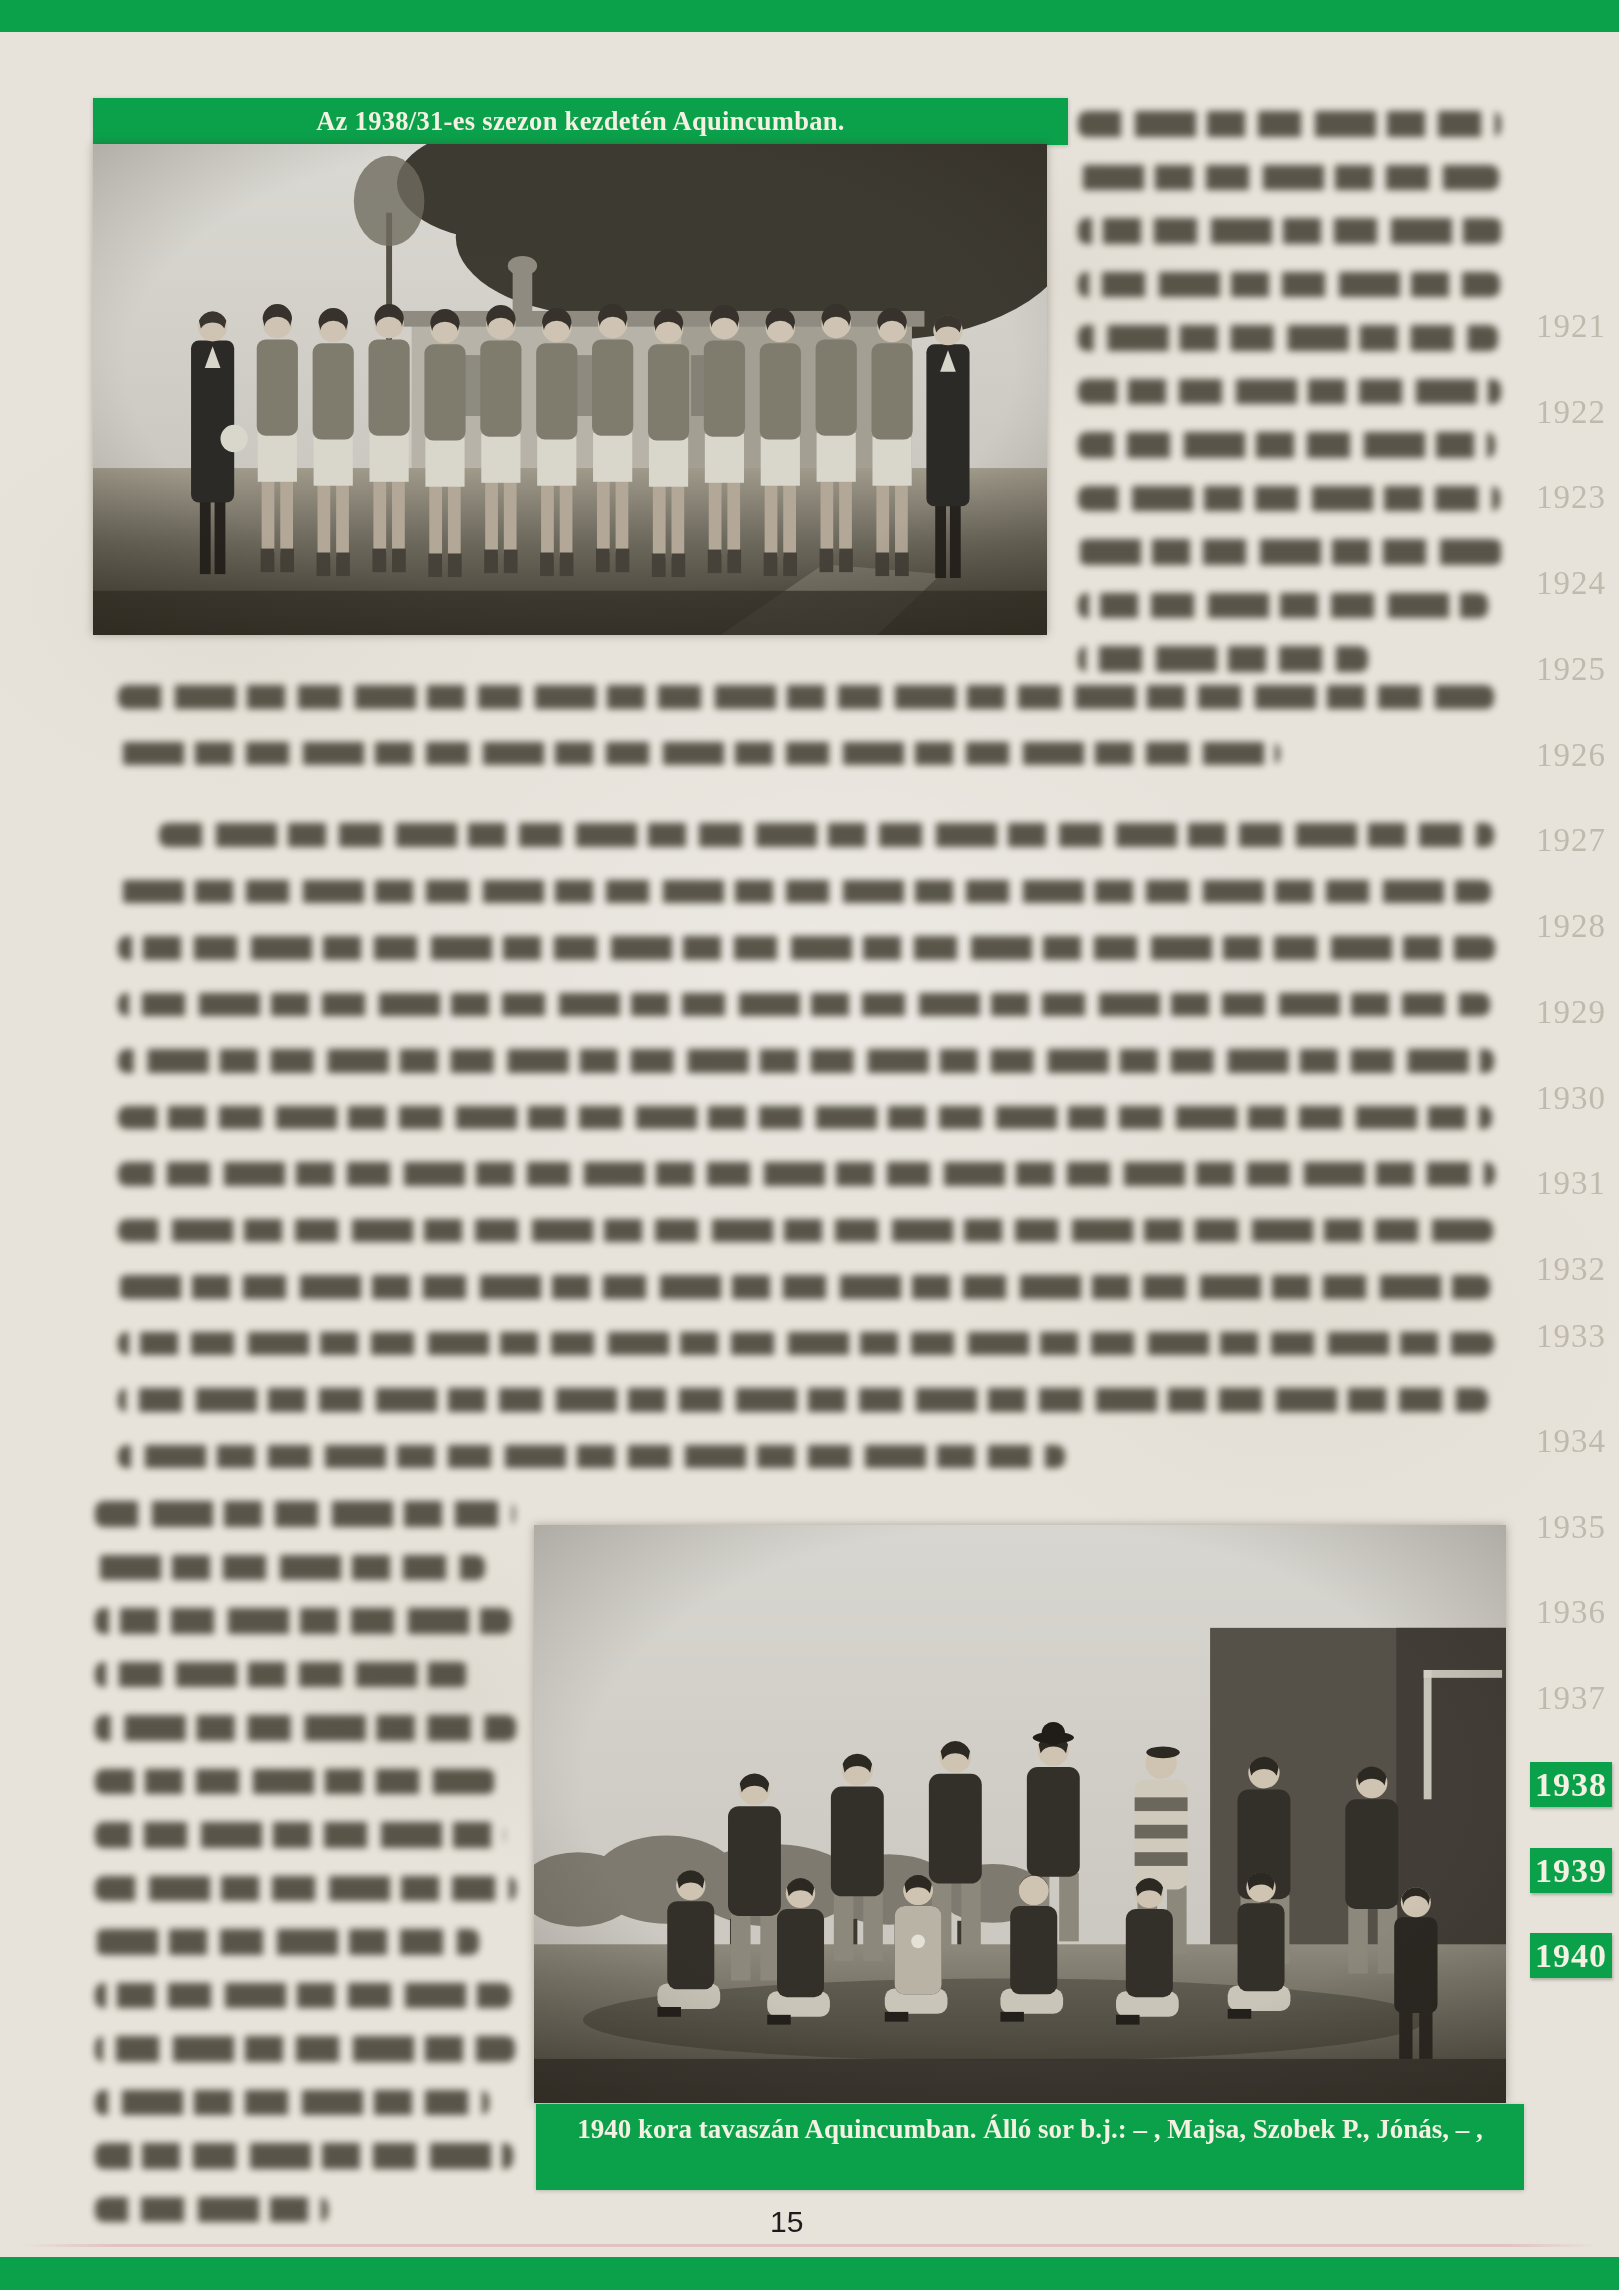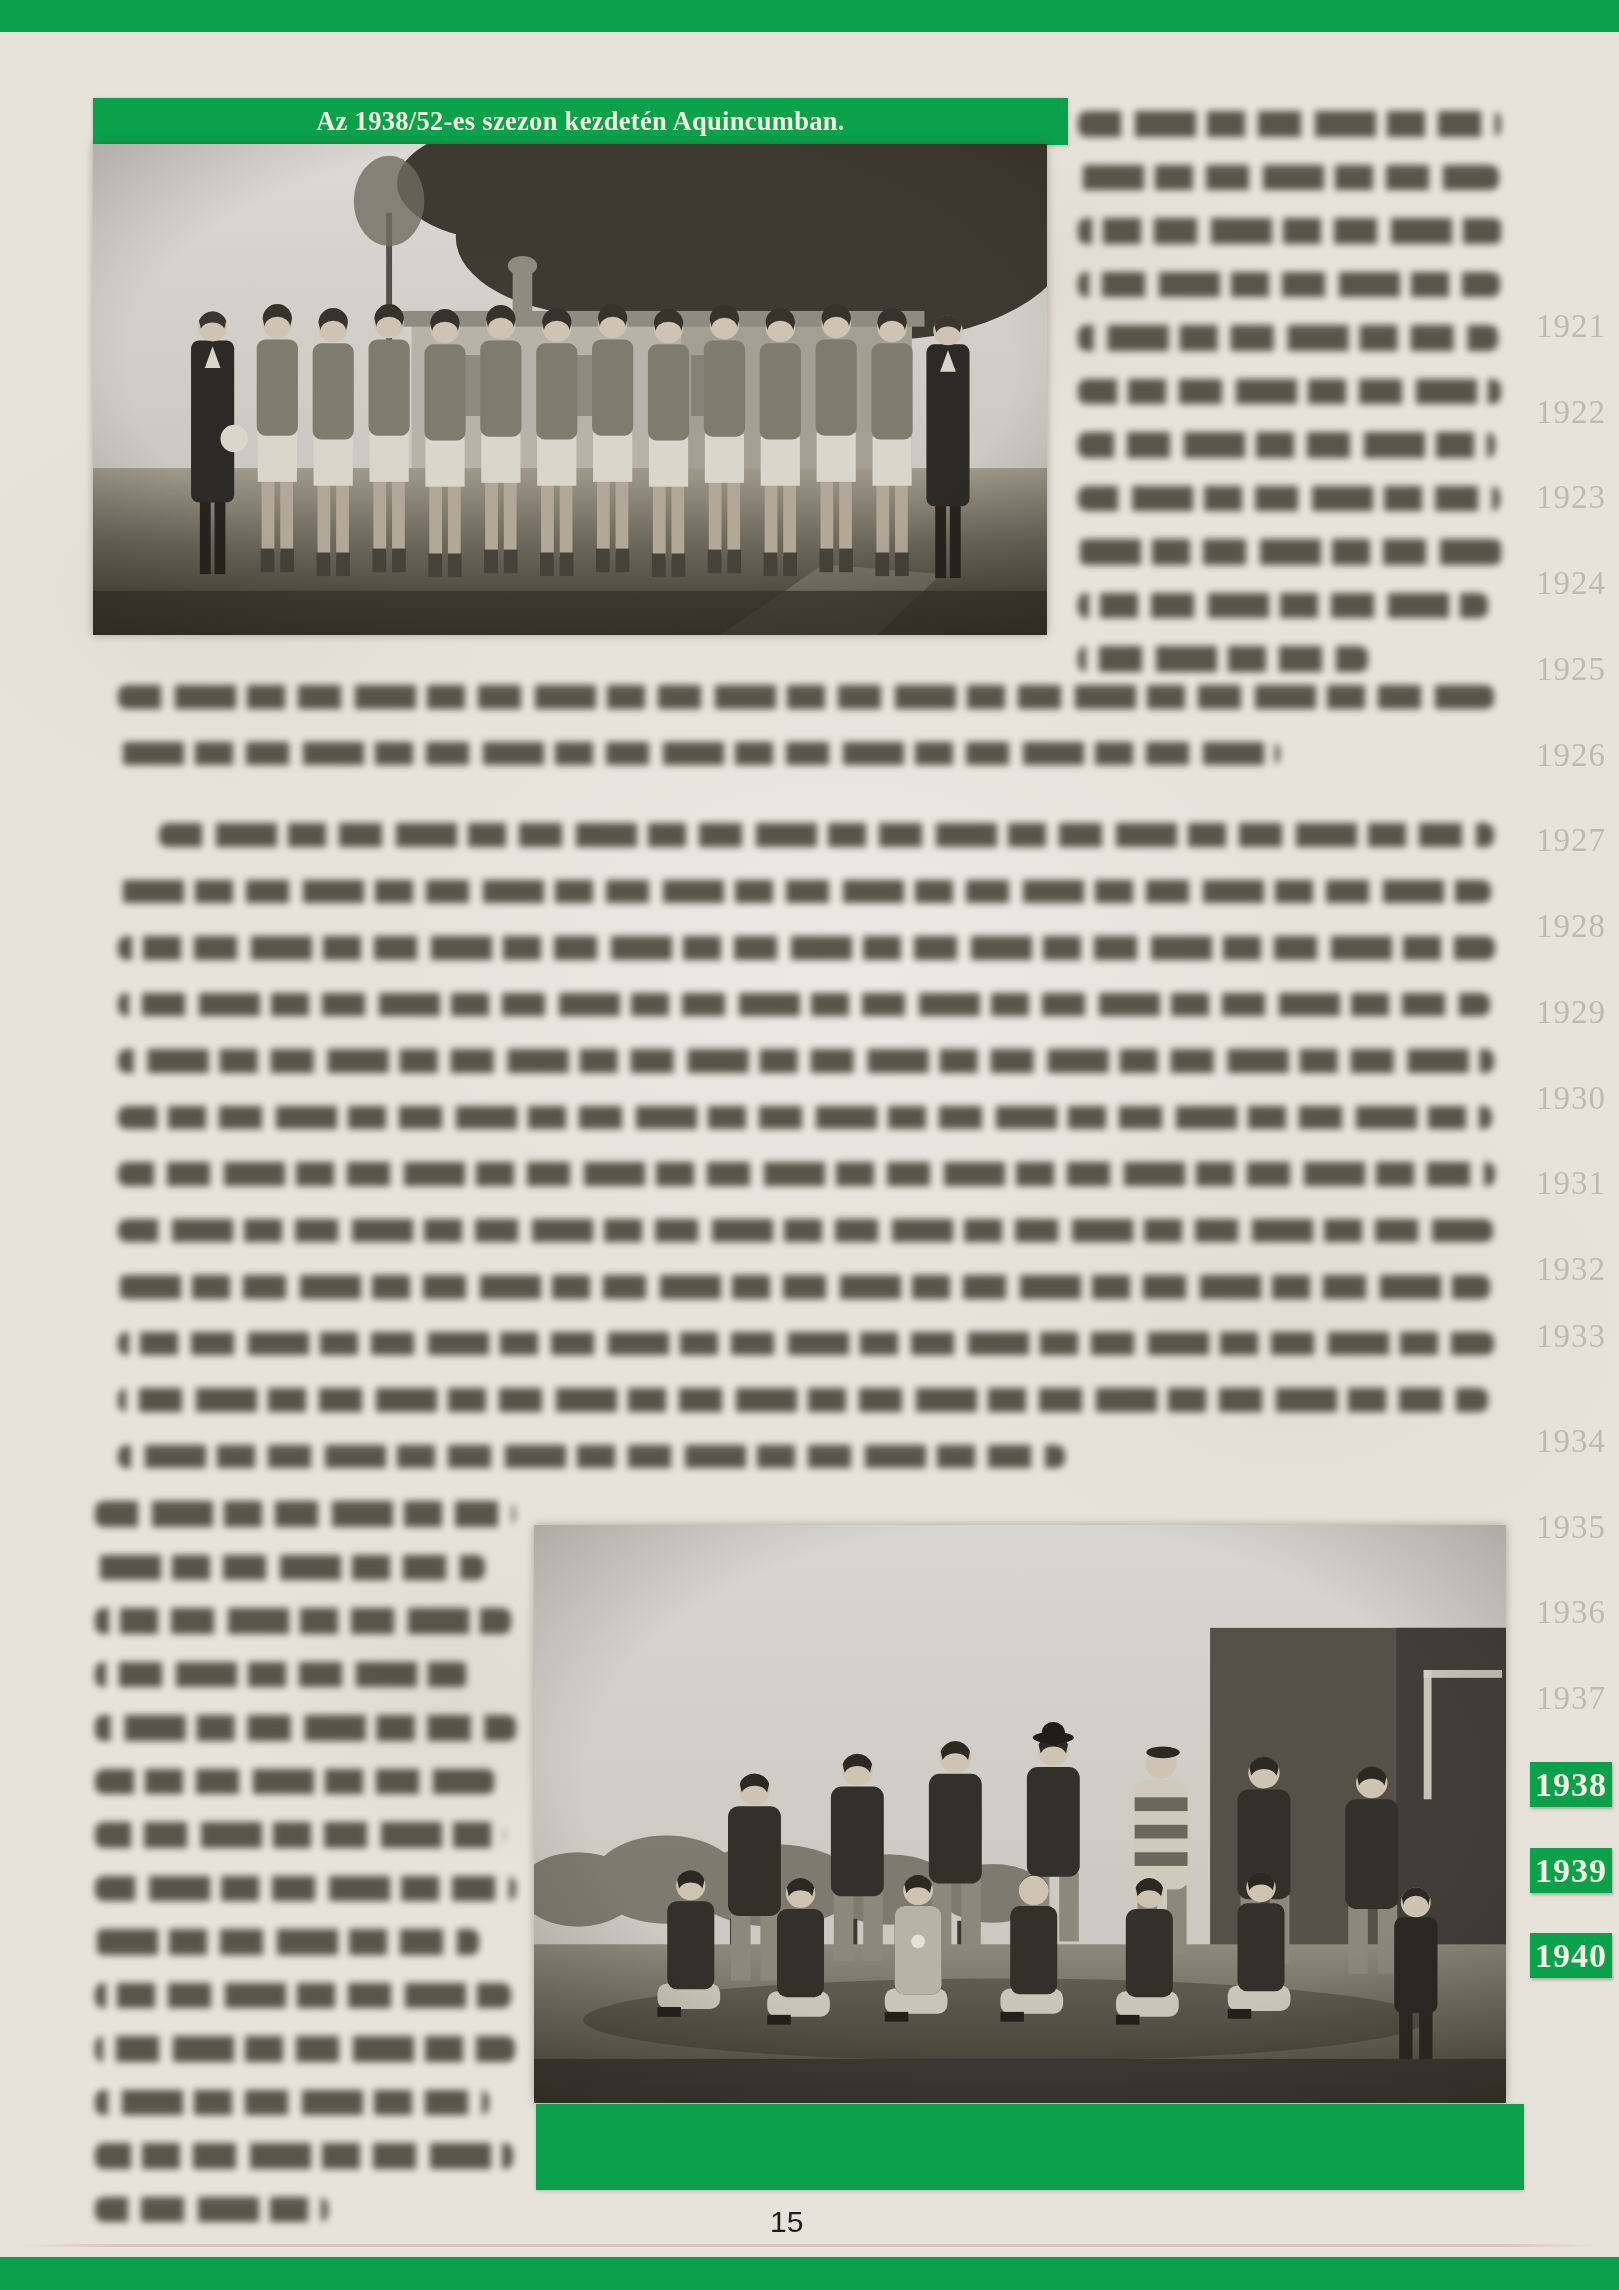--- a/index.html
+++ b/index.html
@@ -85,21 +85,21 @@
   }
 </style>
 </head>
 <body>
 
 <div id="page">
   <div class="texture"></div>
 
   <div id="bar-top" class="bar"></div>
 
-  <div id="caption-top" class="caption-box">Az 1938/52-es szezon kezdetén Aquincumban.</div>
+  <div id="caption-top" class="caption-box">Az 1938/31-es szezon kezdetén Aquincumban.</div>
 
   <div id="photo-top" class="photo" role="img" aria-label="Black-and-white team photograph: a row of footballers in jerseys and white shorts flanked by two men in dark suits, with a clubhouse and a large tree behind them, at the start of the 1938/39 season in Aquincum.">
     <svg viewBox="0 0 973 500" preserveAspectRatio="none">
       <defs>
         <linearGradient id="sky1" x1="0" y1="0" x2="0" y2="1">
           <stop offset="0" stop-color="#dbd9d3"></stop>
             <stop offset="1" stop-color="#c3c0b8"></stop>
         </linearGradient>
         <linearGradient id="grass1" x1="0" y1="0" x2="0" y2="1">
           <stop offset="0" stop-color="#a09a8b"></stop>
@@ -352,20 +352,21 @@
       <div class="year" style="top: 1419px;">1934</div>
       <div class="year" style="top: 1505px;">1935</div>
       <div class="year" style="top: 1590px;">1936</div>
       <div class="year" style="top: 1676px;">1937</div>
       <div class="year year-hl" style="top: 1762px;">1938</div>
       <div class="year year-hl" style="top: 1848px;">1939</div>
       <div class="year year-hl" style="top: 1933px;">1940</div>
     </div>
 
   <div id="caption-bottom" class="caption-box">
+    <div>1940 kora tavaszán Aquincumban. Álló sor b.j.: – , Majsa, Szobek P., Jónás, – ,</div>
   </div>
 
   <div id="pink-rule"></div>
   <div id="page-number">15</div>
 
   <div id="bar-bottom" class="bar"></div>
 </div>
 
 
 </body></html>

